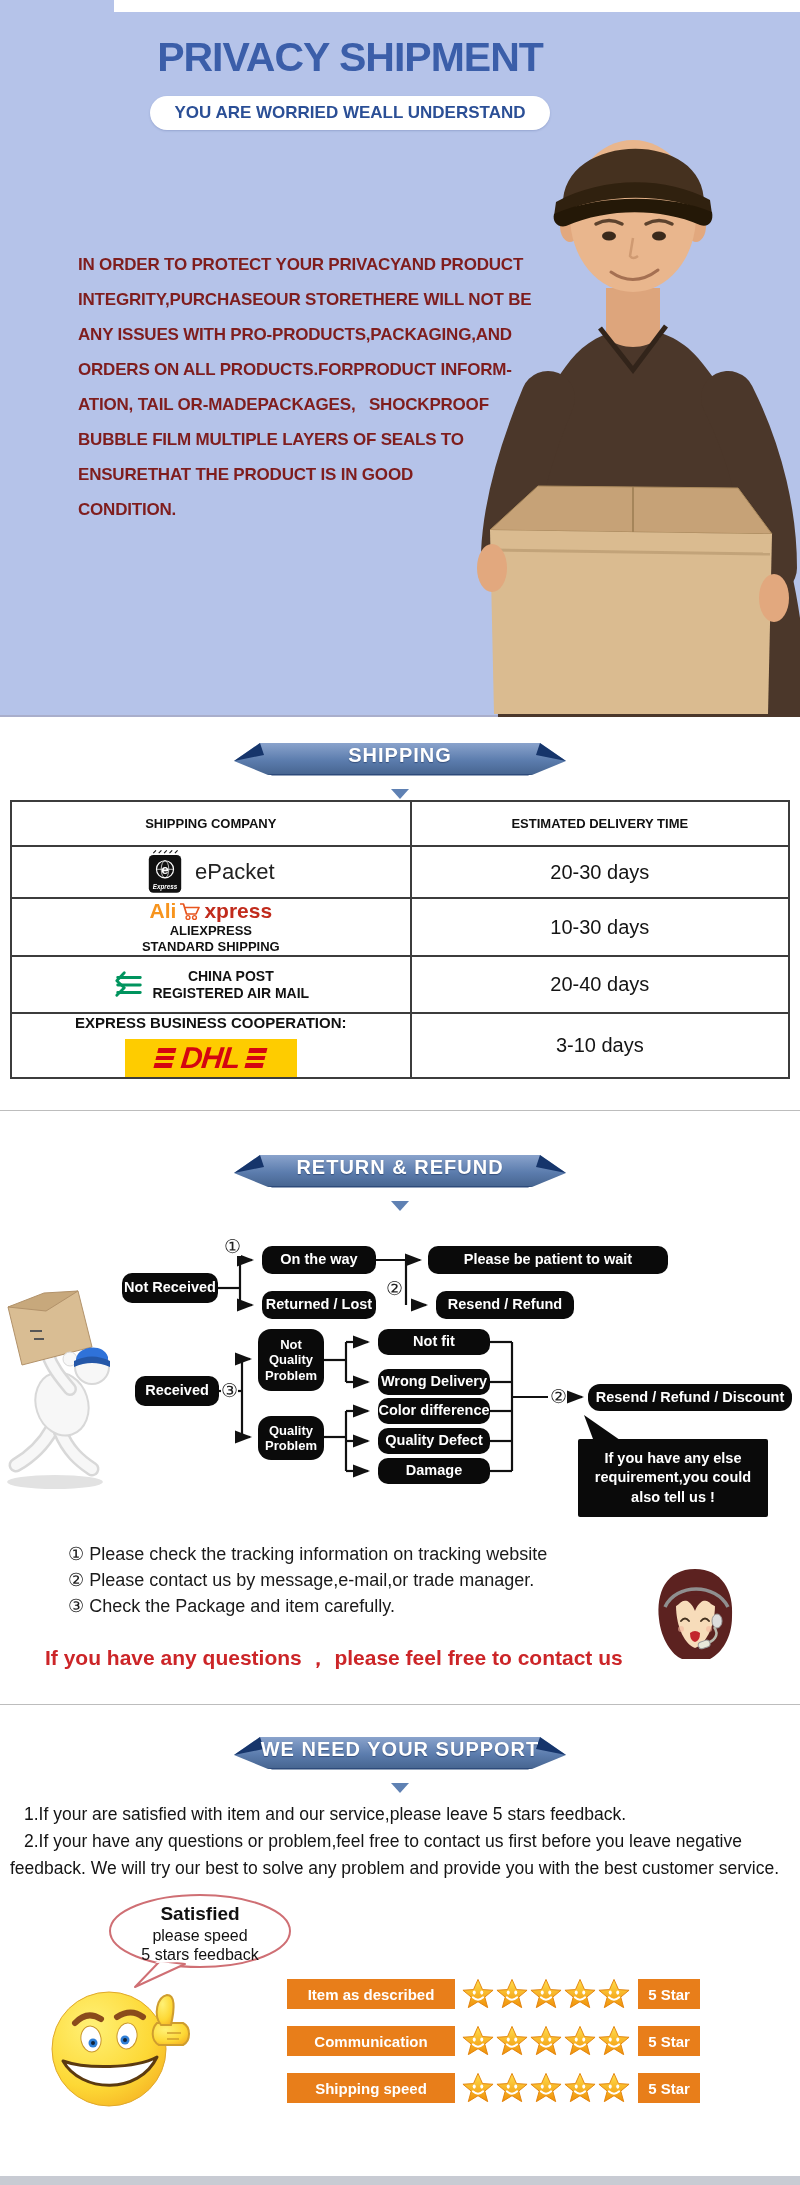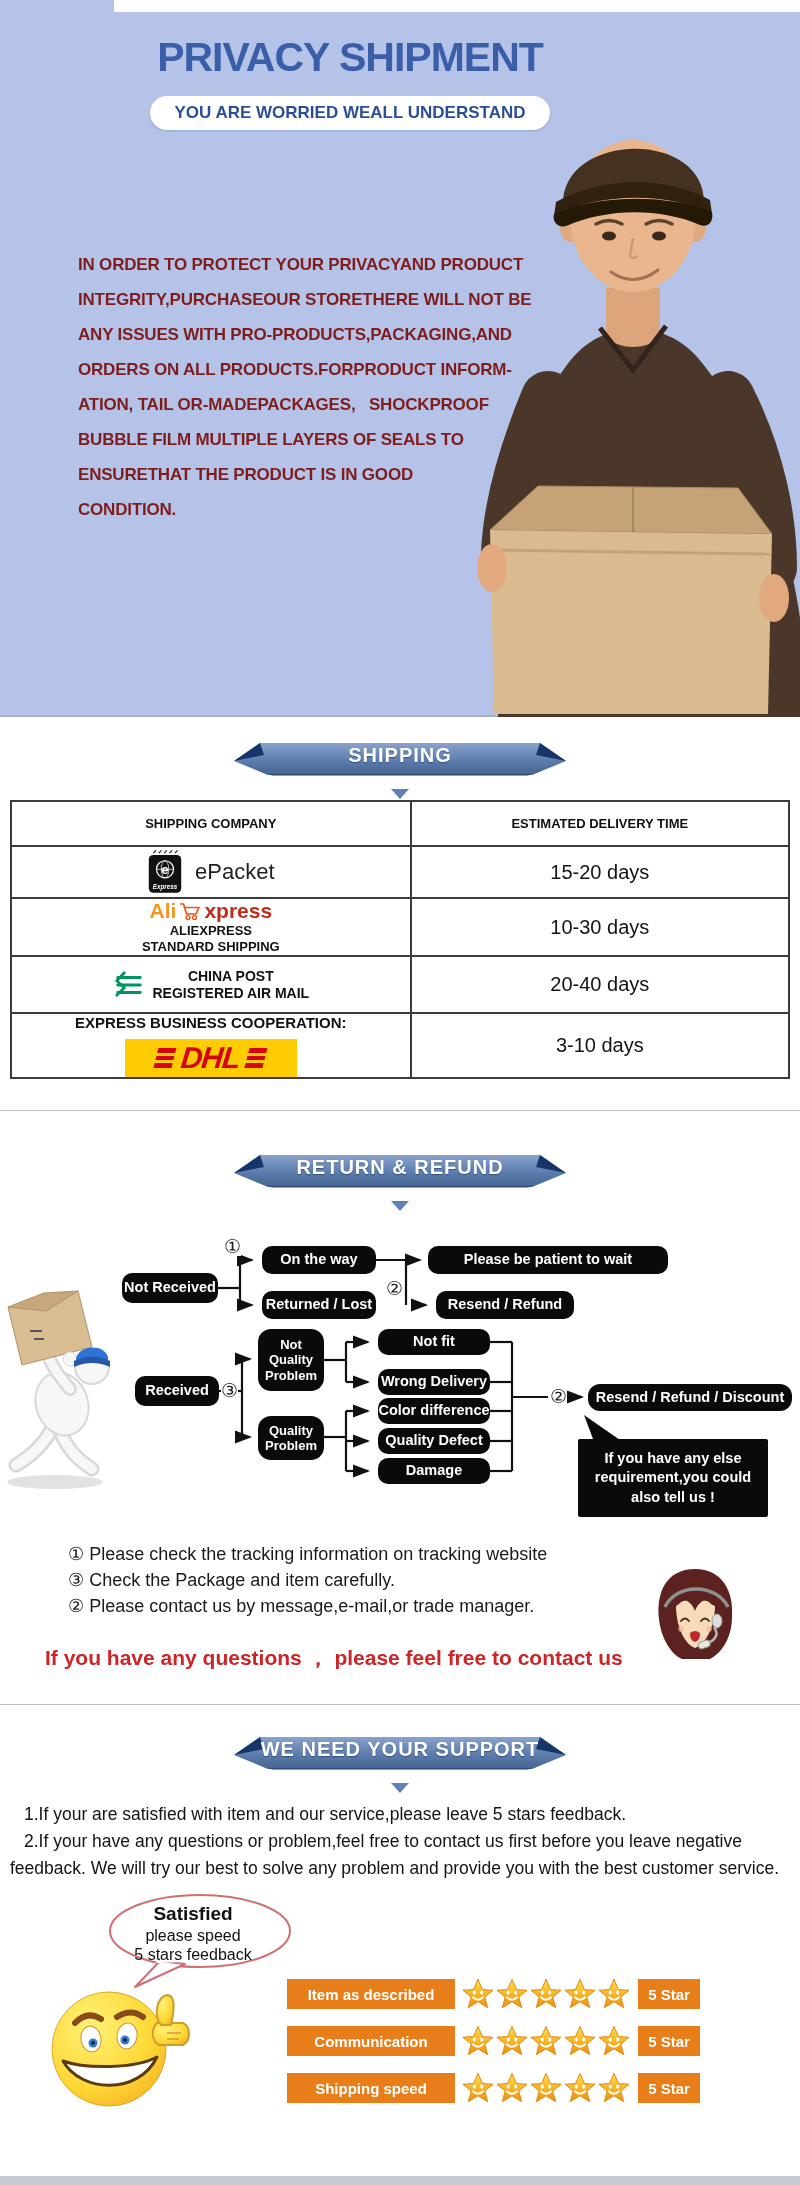--- a/index.html
+++ b/index.html
@@ -73,21 +73,21 @@
   .contact-line { position:absolute; top:533px; left:45px; font-size:21px; font-weight:bold; color:#cc2528; }
   .girl-svg { position:absolute; left:648px; top:452px; width:95px; height:105px; }
   .fig-svg { position:absolute; left:0; top:58px; width:125px; height:205px; }
 
   
   .sec-support { height:481px; background:#fff; border-top:1px solid #bdbdbd; }
   .support-para { position:absolute; top:96px; left:10px; width:782px; font-size:17.5px;
                   color:#141414; line-height:27px; }
   .support-para div:nth-child(-n+2) { padding-left:14px; }
   .sat-bubble-svg { position:absolute; left:105px; top:188px; width:190px; height:100px; }
-  .sat-bubble-text { position:absolute; left:106px; top:198px; width:174px; text-align:center;
+  .sat-bubble-text { position:absolute; left:113px; top:198px; width:174px; text-align:center;
                      color:#111; line-height:1.2; }
   .sat-title { font-size:19px; font-weight:bold; }
   .sat-line { font-size:16px; }
   .smiley-svg { position:absolute; left:45px; top:278px; width:160px; height:126px; }
   .fb-row { position:absolute; left:287px; width:513px; height:32px; display:flex; align-items:center; }
   .fb-label { width:168px; height:30px; background:#e87e1a; color:#fff; font-size:15px;
               font-weight:bold; display:flex; align-items:center; justify-content:center; }
   .fb-stars { display:flex; gap:2px; margin-left:7px; }
   .fb-stars svg { width:32px; height:32px; }
   .fb-rating { width:62px; height:30px; background:#e87e1a; color:#fff; font-size:15px;
@@ -199,21 +199,21 @@
             <path d="M7,4 l3,-3 M13,4 l3,-3 M19,4 l3,-3 M25,4 l3,-3 M31,4 l3,-3" stroke="#111" stroke-width="1.2"></path>
             <rect x="2" y="6" width="36" height="42" rx="5" fill="#111"></rect>
             <circle cx="20" cy="22" r="9.5" stroke="#fff" stroke-width="1.3" fill="none"></circle>
             <ellipse cx="20" cy="22" rx="4.2" ry="9.5" stroke="#fff" stroke-width="0.8" fill="none"></ellipse>
             <path d="M10.5,22 H29.5" stroke="#fff" stroke-width="0.8"></path>
             <text x="20" y="27" font-size="15" font-weight="bold" fill="#fff" text-anchor="middle" font-family="Liberation Sans, sans-serif">e</text>
             <text x="20" y="44" font-size="7" font-style="italic" font-weight="bold" fill="#fff" text-anchor="middle" font-family="Liberation Sans, sans-serif">Express</text>
           </svg>
           <span class="epacket-name">ePacket</span>
         </div>
-        <div class="tcell-r">15-20 days</div>
+        <div class="tcell-r">20-30 days</div>
       </div>
       <div class="trow" style="height:58px">
         <div class="tcell-l">
           <div class="ali-brand">
             <span class="ali-prefix">Ali</span>
             <svg width="24" height="20" viewBox="0 0 24 20">
               <path d="M2,3 H5.5 L8.5,13 H18 L21,6.5 H7" stroke="#e8551e" stroke-width="1.7" fill="none" stroke-linejoin="round"></path>
               <circle cx="10" cy="16.5" r="1.9" stroke="#e8551e" stroke-width="1.4" fill="none"></circle>
               <circle cx="16.5" cy="16.5" r="1.9" stroke="#e8551e" stroke-width="1.4" fill="none"></circle>
             </svg>
@@ -347,22 +347,22 @@
 
       <div class="fbubble">
         <div>If you have any else</div>
         <div>requirement,you could</div>
         <div>also tell us !</div>
       </div>
     </div>
 
     <div class="notes">
       <div>① Please check the tracking information on tracking website</div>
+      <div>② Please contact us by message,e-mail,or trade manager.</div>
       <div>③ Check the Package and item carefully.</div>
-      <div>② Please contact us by message,e-mail,or trade manager.</div>
     </div>
     <div class="contact-line">If you have any questions ，  please feel free to contact us</div>
 
     <svg class="girl-svg" viewBox="0 0 95 105">
       <path d="M47,6 C18,6 8,30 11,56 C13,76 24,92 34,96 L62,96 C74,90 84,74 84,54 C86,28 74,6 47,6 Z" fill="#5c2220"></path>
       <path d="M28,42 C28,66 38,82 47,85 C56,82 67,66 67,42 C56,34 38,34 28,42 Z" fill="#f7dcba"></path>
       <path d="M17,44 C28,20 68,20 80,44" stroke="#8f8f8f" stroke-width="3.5" fill="none"></path>
       <path d="M24,46 C32,28 63,28 72,46 L63,41 C57,33 50,40 47,48 C44,40 37,33 31,41 Z" fill="#5c2220"></path>
       <path d="M33,58 Q37,53 41,58 M53,58 Q57,53 61,58" stroke="#43301f" stroke-width="2" fill="none" stroke-linecap="round"></path>
       <circle cx="33" cy="66" r="3" fill="#f4b8a0" opacity="0.6"></circle>

